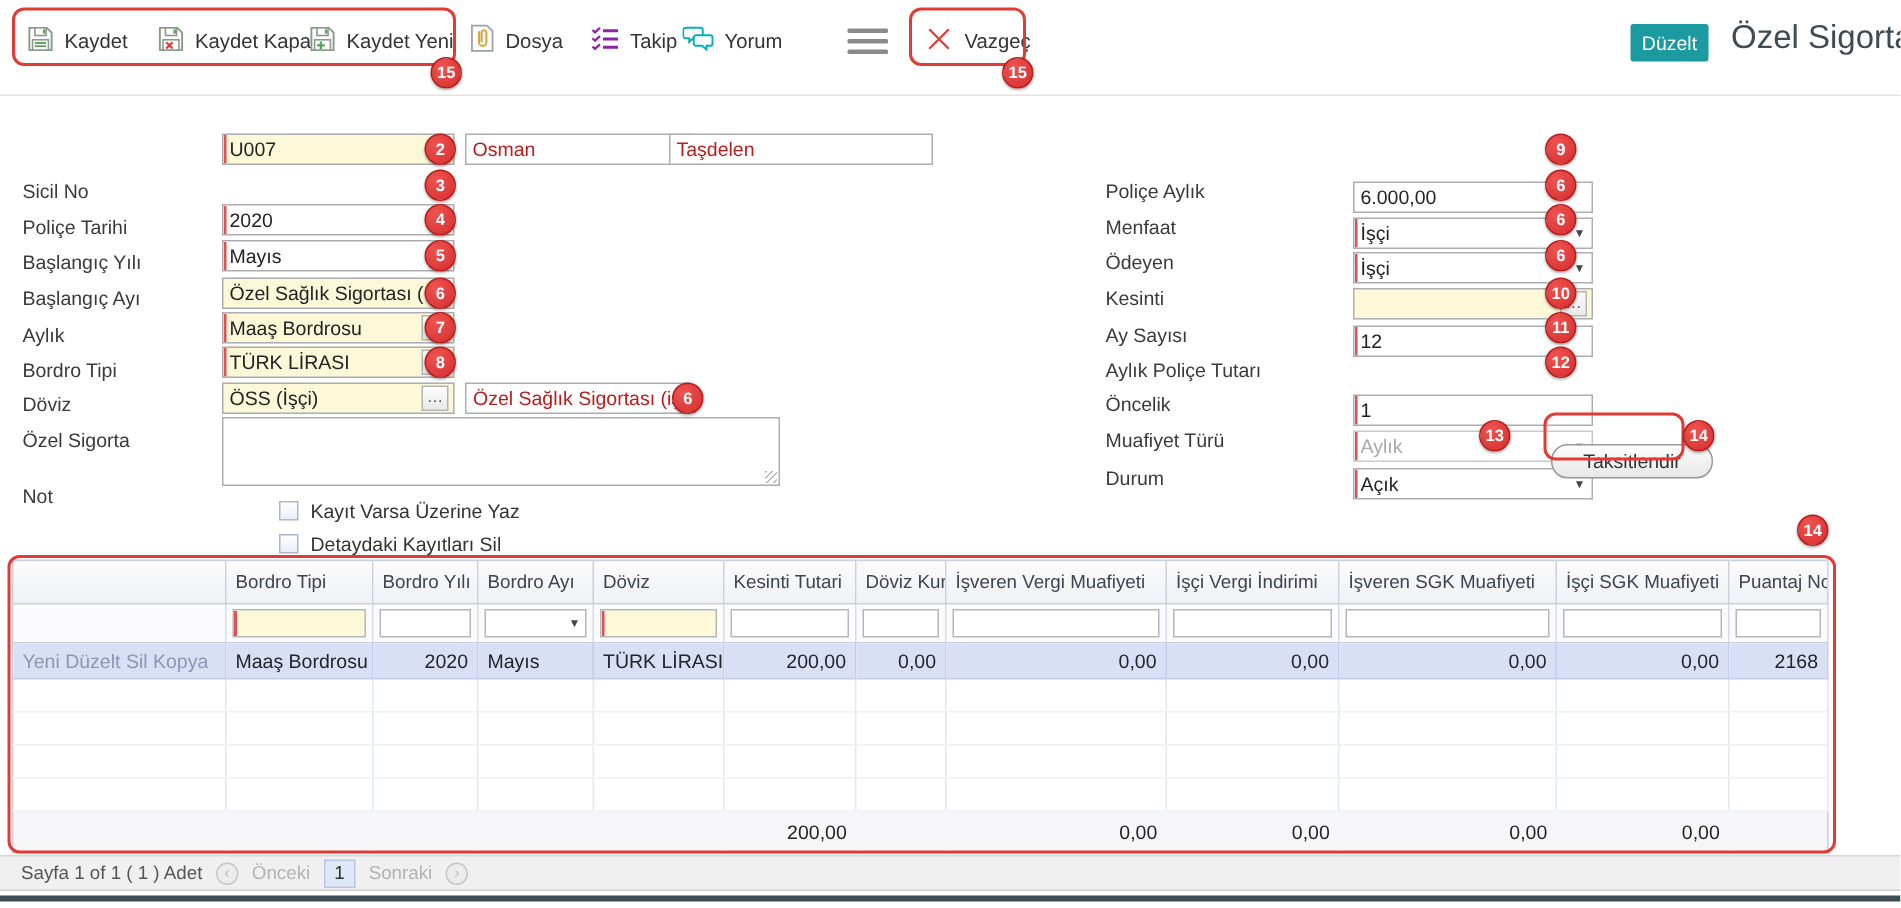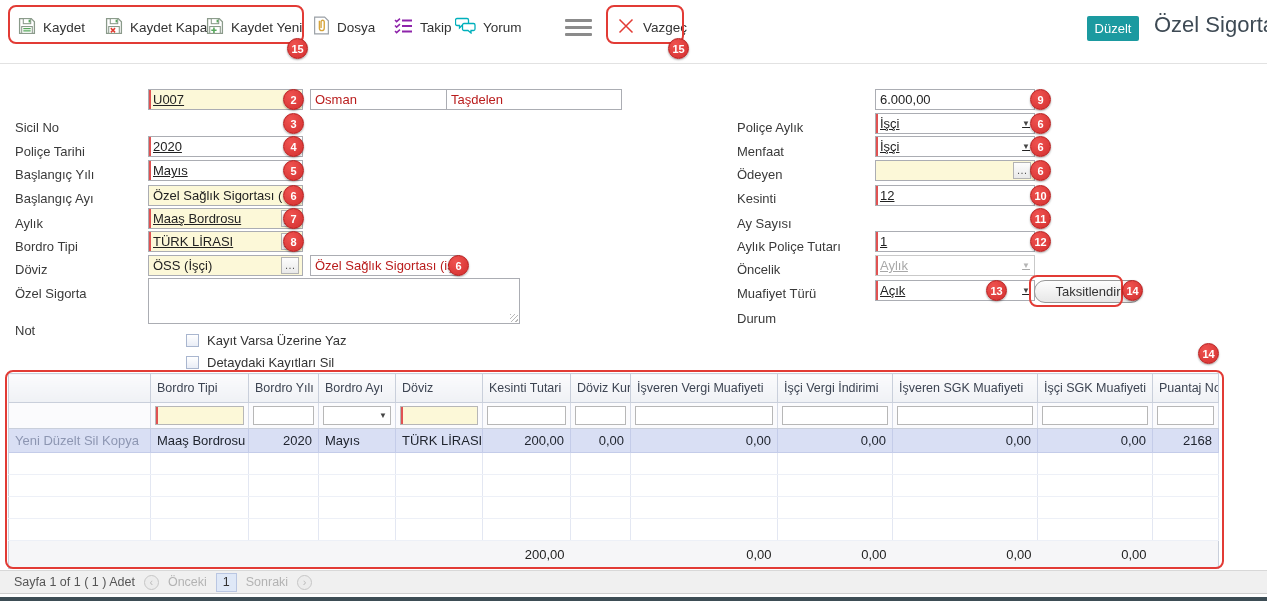--- a/index.html
+++ b/index.html
@@ -23,37 +23,37 @@
     background:radial-gradient(circle at 35% 30%, #ef5350, #d32f2f); border:1px solid #b71c1c;
     color:#fff; font-size:11px; font-weight:bold; display:flex; align-items:center; justify-content:center;
     box-shadow:0 1px 2px rgba(0,0,0,.35); z-index:7; }
 
   
   .lbl { position:absolute; left:15px; font-size:13px; color:#3a3a3a; line-height:21px; white-space:nowrap;margin-top:28px; }
   .lblr { left:737px; }
   .fld { position:absolute; left:148px; width:155px; height:21px; border:1px solid #abadb3;
     background:#fff; font-size:13px; color:#222; padding:0 4px; display:flex; align-items:center; overflow:hidden; }
   input.fld { display:block; line-height:19px; }
-  .rfld { left:875px; width:160px; }
+  .rfld { left:902px; width:160px;margin-top:32px; }
   .yellow { background:#fcf8d8; }
-  .req { box-shadow:inset 2px 0 0 #e05252;text-decoration:underline; }
+  .req { box-shadow:inset 2px 0 0 #e05252; }
   .stext { flex:1; overflow:hidden; white-space:nowrap; }
   .caret { font-size:8px; color:#454545; margin-left:4px; flex:none; }
   .dots { width:18px; height:17px; border:1px solid #b3b3b3; background:linear-gradient(#fdfdfd,#e9e9e9);
     font-size:11px; line-height:14px; text-align:center; color:#555; margin-left:4px; margin-right:-1px; flex:none; cursor:pointer; }
   .gray-text { color:#b91c1c; }
   .disab { border-color:#c9c9c9; color:#a8a8a8; background:#fff; }
   .disab .caret { color:#b5b5b5; }
   .ta-wrap { position:absolute; left:148px; top:278px; width:372px; height:46px; }
   .ta-wrap textarea { width:100%; height:100%; border:1px solid #abadb3; resize:none; font-family:inherit; font-size:13px; padding:3px; }
   .ta-grip { position:absolute; right:2px; bottom:2px; width:8px; height:8px;
     background:repeating-linear-gradient(135deg,#b9b9b9 0 1px,transparent 1px 3px); pointer-events:none; }
   .cbrow { position:absolute; left:158px; display:flex; gap:8px; align-items:center; font-size:13px; color:#333;padding-left:28px; }
   .cb { width:13px; height:13px; border:1px solid #a9b6cf; background:linear-gradient(#fff,#e9edf6); flex:none; cursor:pointer; }
-  .push-btn { position:absolute; left:1034px; top:280px; width:108px; height:23px;
+  .push-btn { position:absolute; left:1034px; top:296px; width:108px; height:23px;
     background:linear-gradient(#fdfdfd,#e7e7e7); border:1px solid #989898; border-radius:11px;
     font-size:13px; color:#333; display:flex; align-items:center; justify-content:center; cursor:pointer; }
 
   
   .grid-wrap { position:absolute; left:8px; top:373px; width:1214px; }
   table.grid { border-collapse:collapse; table-layout:fixed; width:1210px; font-size:13px; background:#fff;
     border:1px solid #c9cfdb; }
   .ghead th { background:linear-gradient(#fbfbfd,#eff1f5); border-right:1px solid #c9cfdb; border-bottom:1px solid #c9cfdb;
     font-weight:normal; color:#3d4452; font-size:12.5px; text-align:left; padding:7px 6px; white-space:nowrap; overflow:hidden; }
   .gfilter td { border-right:1px solid #d5dae6; border-bottom:1px solid #c9cfdb; padding:3px 4px; background:#fbfbfd; }

